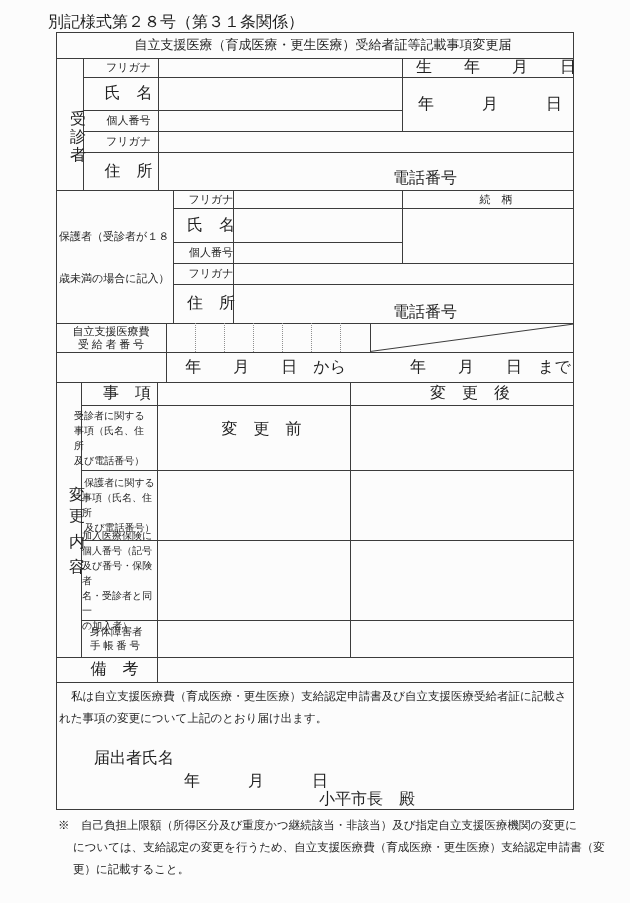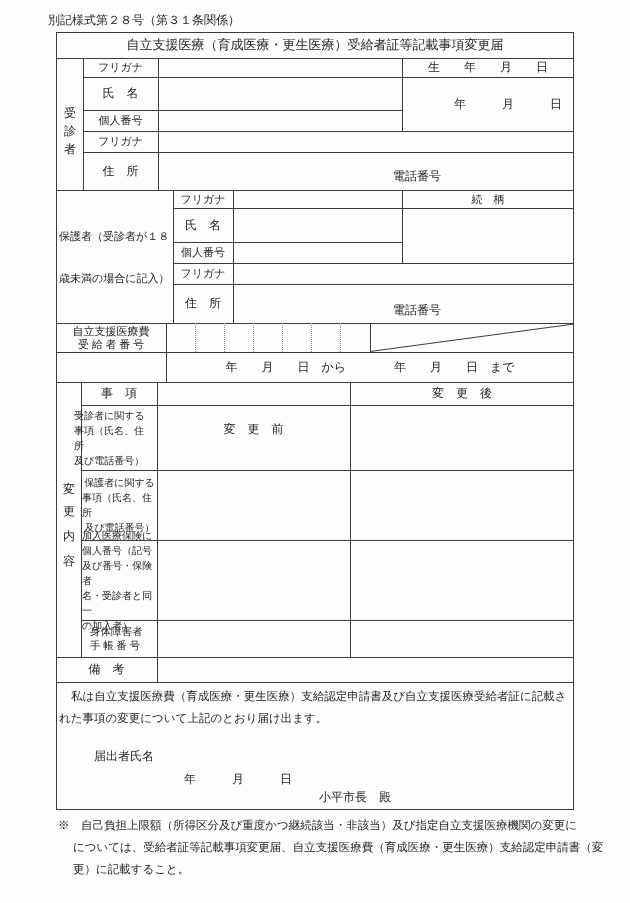--- a/index.html
+++ b/index.html
@@ -1,31 +1,31 @@
 <!DOCTYPE html>
 <html><head>
 <meta charset="utf-8">
 <style>
   html,body{margin:0;padding:0;}
   body{width:630px;height:903px;background:#f6f6f6;}
   .page{position:relative;width:630px;height:903px;background:#fcfcfc;overflow:hidden;
         font-family:"Liberation Serif","DejaVu Serif",serif;color:#1f1f1f;}
   .abs{position:absolute;}
-  .c{display:flex;align-items:center;justify-content:center;text-align:left;}
+  .c{display:flex;align-items:center;justify-content:center;text-align:left;padding-left:8px;}
   .colc{display:flex;flex-direction:column;justify-content:center;}
   .frame{position:absolute;border:1px solid #3c3c3c;box-sizing:border-box;background:transparent;}
   .hl{position:absolute;height:0;border-top:1px solid #3c3c3c;}
   .vl{position:absolute;width:0;border-left:1px solid #3c3c3c;}
   .vd{position:absolute;width:0;border-left:1px dotted #909090;}
   .vtext{writing-mode:vertical-rl;text-orientation:upright;}
   .fs10{font-size:10px;line-height:15px;}
   .fs105{font-size:10.5px;line-height:14px;}
   .fs11{font-size:11px;}
   .fs115{font-size:11.5px;}
-  .fs12{font-size:12px;}
+  .fs12{font-size:16px;}
   .fs13{font-size:13px;}
   .field{position:absolute;}
 </style>
 </head>
 <body>
 
 <div class="page">
 
   <div class="abs fs12" style="left:48px;top:12px;">別記様式第２８号（第３１条関係）</div>
 
@@ -157,16 +157,16 @@
   </div>
   <div class="abs c fs12" style="left:56px;top:657px;width:101px;height:25px;">備　考</div>
 
   <div class="abs fs115" style="left:71px;top:689px;">私は自立支援医療費（育成医療・更生医療）支給認定申請書及び自立支援医療受給者証に記載さ</div>
   <div class="abs fs115" style="left:59px;top:711px;">れた事項の変更について上記のとおり届け出ます。</div>
   <div class="abs fs12" style="left:94px;top:748px;">届出者氏名</div>
   <div class="abs fs12" style="left:184px;top:771px;">年　　　月　　　日</div>
   <div class="abs fs12" style="left:319px;top:789px;">小平市長　殿</div>
 
   <div class="abs fs115" style="left:58px;top:818px;">※　自己負担上限額（所得区分及び重度かつ継続該当・非該当）及び指定自立支援医療機関の変更に</div>
-  <div class="abs fs115" style="left:73px;top:840px;">については、受給者証等記載事項変更届、自立支援医療費（育成医療・更生医療）支給認定申請書（変</div>
+  <div class="abs fs115" style="left:73px;top:840px;">については、支給認定の変更を行うため、自立支援医療費（育成医療・更生医療）支給認定申請書（変</div>
   <div class="abs fs115" style="left:73px;top:862px;">更）に記載すること。</div>
 
 </div>
 
 </body></html>

